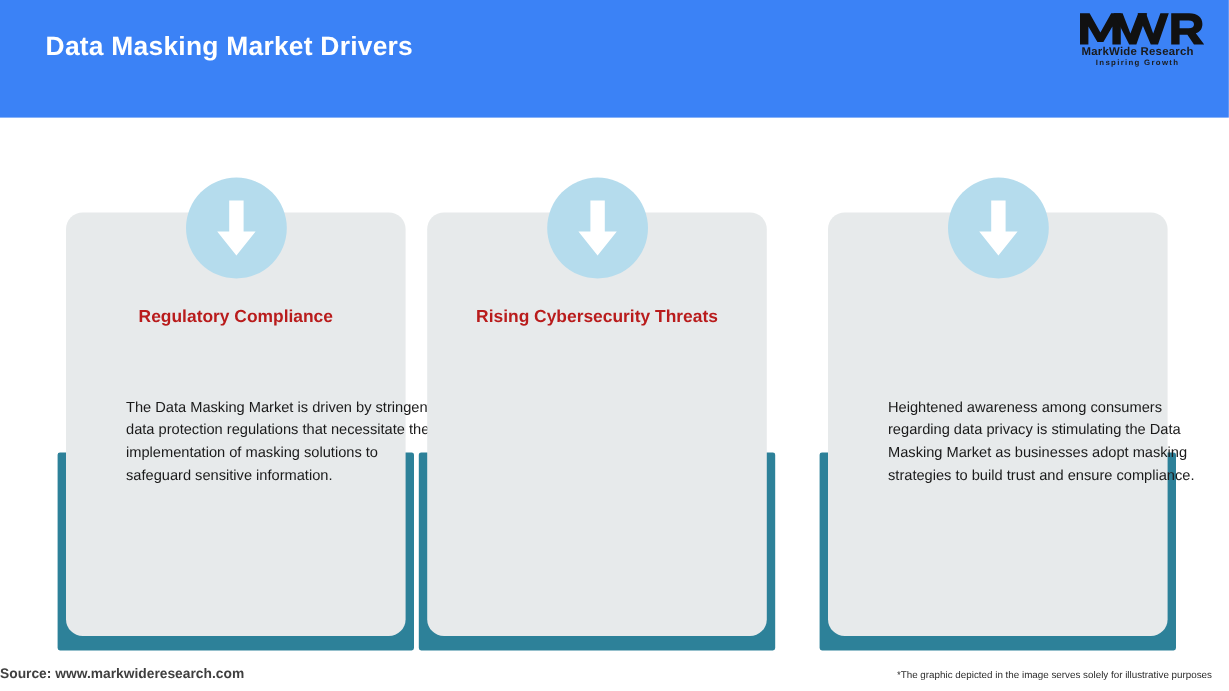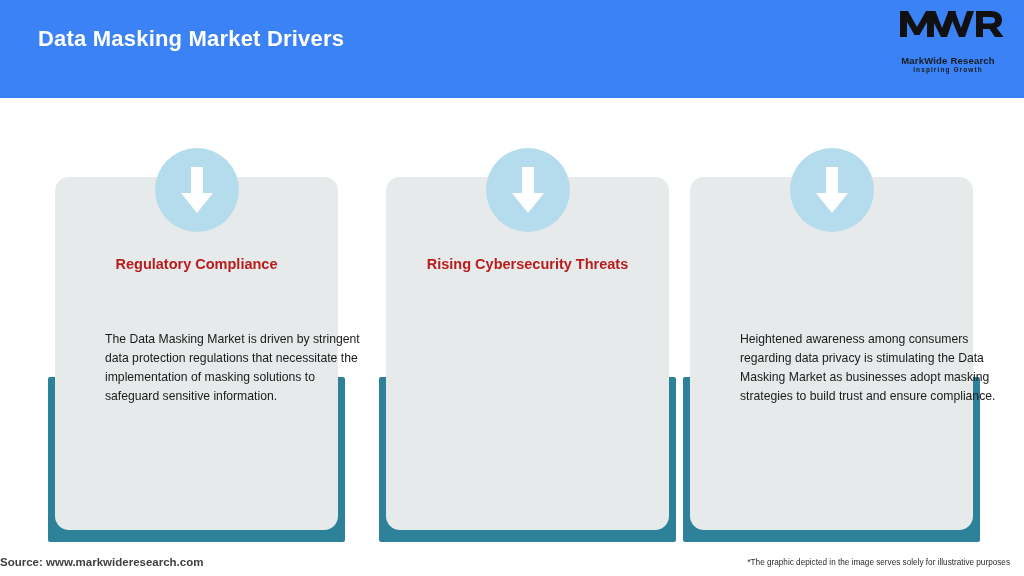--- a/index.html
+++ b/index.html
@@ -46,21 +46,21 @@
     height: 60px;
     text-align: center;
     line-height: 1;
   }
   .logo-mark {
     display: block;
     height: 30px;
   }
   .logo-name {
     display: block;
-    margin-top: 18px;
+    margin-top: 1px;
     font-size: 9.5px;
     font-weight: bold;
     color: #1a1a1a;
     letter-spacing: 0.2px;
     white-space: nowrap;
   }
   .logo-tagline {
     display: block;
     margin-top: 1px;
     font-size: 6.5px;
@@ -78,21 +78,21 @@
     width: 1024px;
     height: 576px;
   }
   .card {
     position: absolute;
     top: 148px;
     width: 297px;
     height: 394px;
   }
   .card-1 { left: 48px; }
-  .card-2 { left: 379px; }
+  .card-2 { left: 349px; }
   .card-3 { left: 683px; }
 
   
   .card-backing {
     position: absolute;
     left: 0;
     top: 229px;
     width: 297px;
     height: 165px;
     background: #2d8199;

